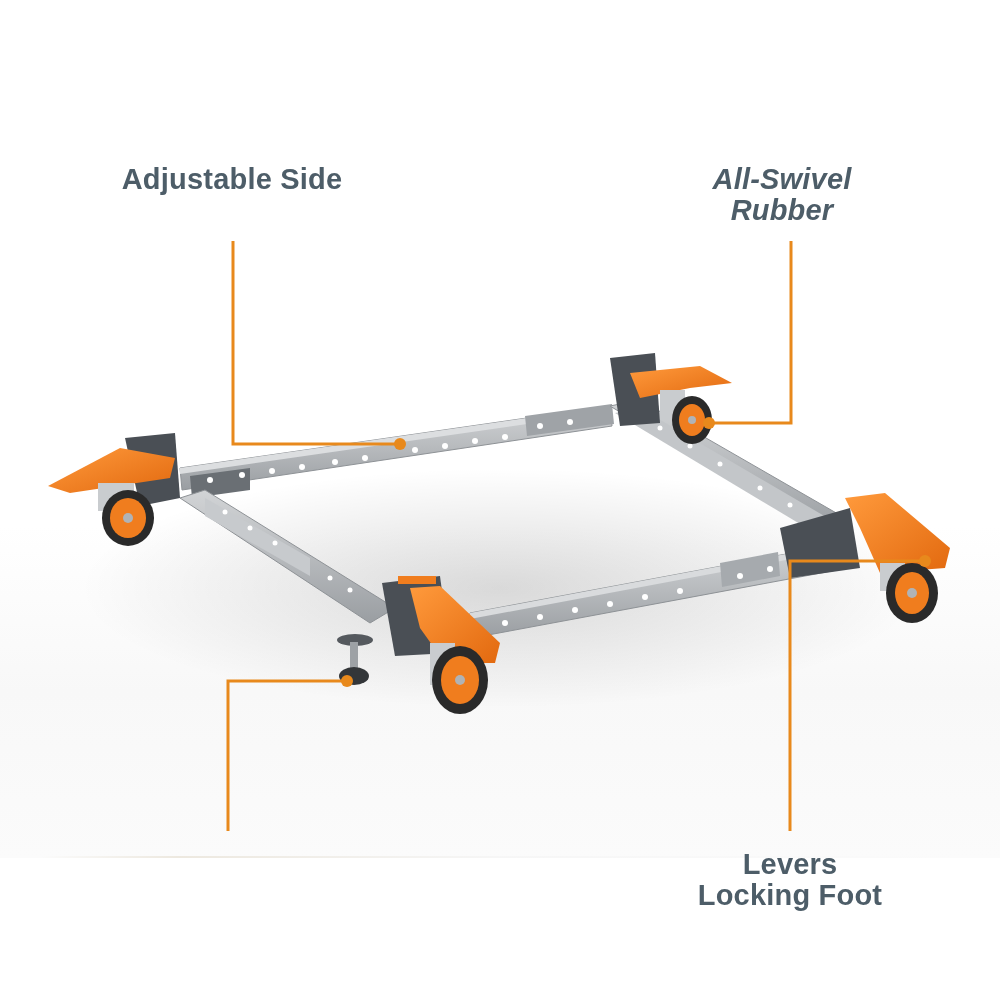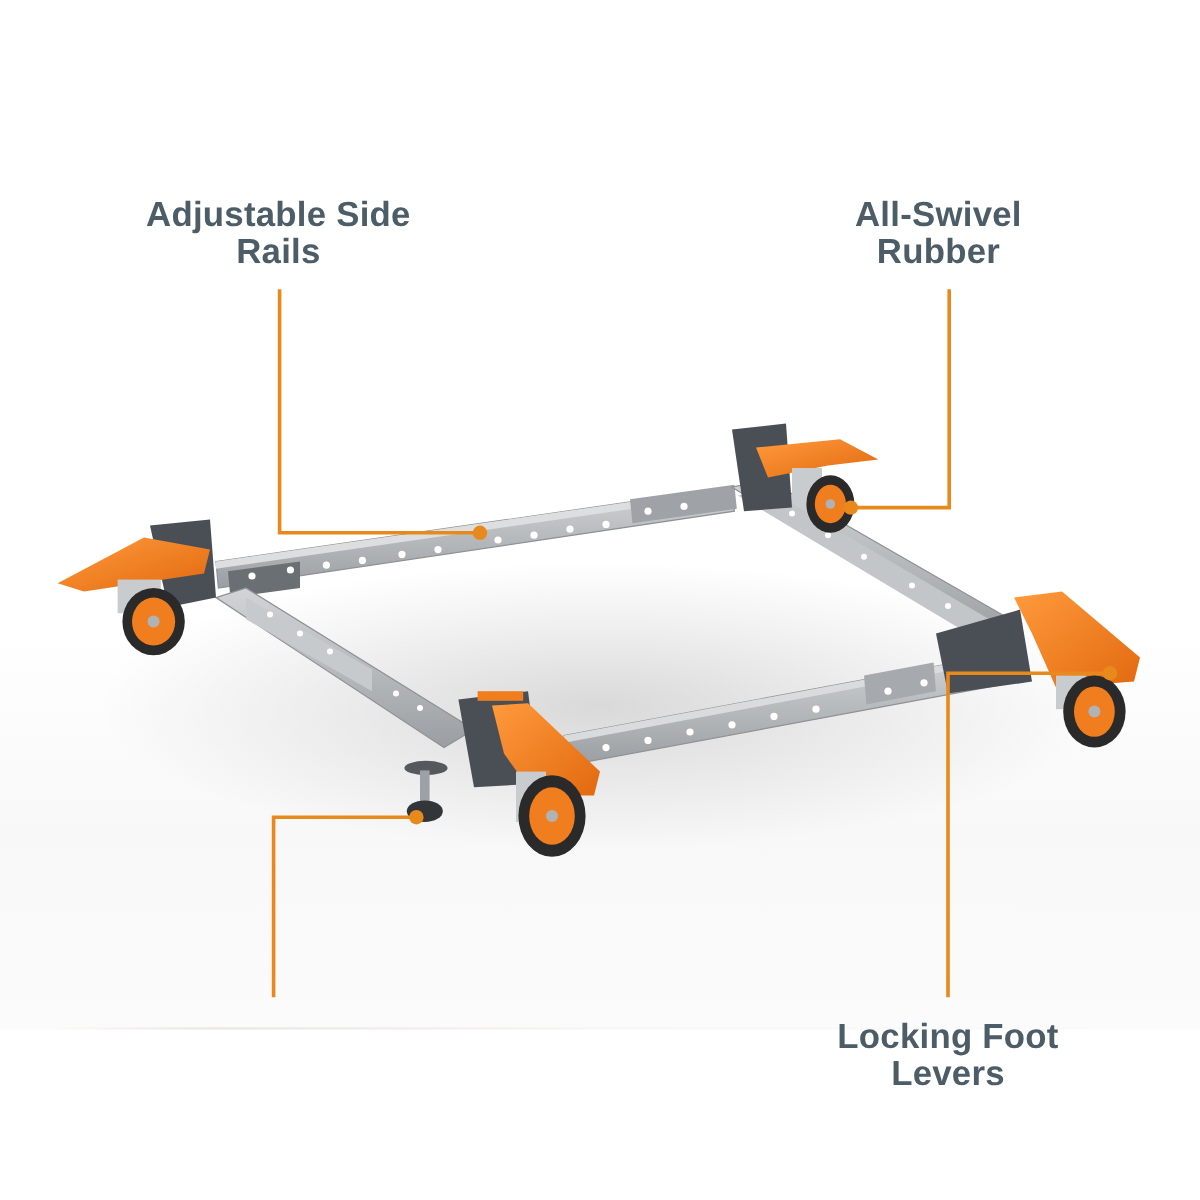--- a/index.html
+++ b/index.html
@@ -152,26 +152,25 @@
     <g fill="#e8891c">
       <circle cx="400" cy="416" r="6"></circle>
       <circle cx="709" cy="395" r="6"></circle>
       <circle cx="347" cy="653" r="6"></circle>
       <circle cx="925" cy="533" r="6"></circle>
     </g>
   </svg>
 
   <div class="label" style="left:92px; top:136px; width:280px;">
     <span>Adjustable Side</span>
-    <span>Rails</span>
   </div>
 
-  <div class="label" style="left:652px; top:136px; width:260px;">
+  <div class="label" style="left:652px; top:136px; width:260px;font-style:italic;">
     <span>All-Swivel</span>
     <span>Rubber</span>
   </div>
 
 
   <div class="label" style="left:650px; top:821px; width:280px;">
+    <span>Levers</span>
     <span>Locking Foot</span>
-    <span>Levers</span>
   </div>
 </div>
 
 </body></html>

